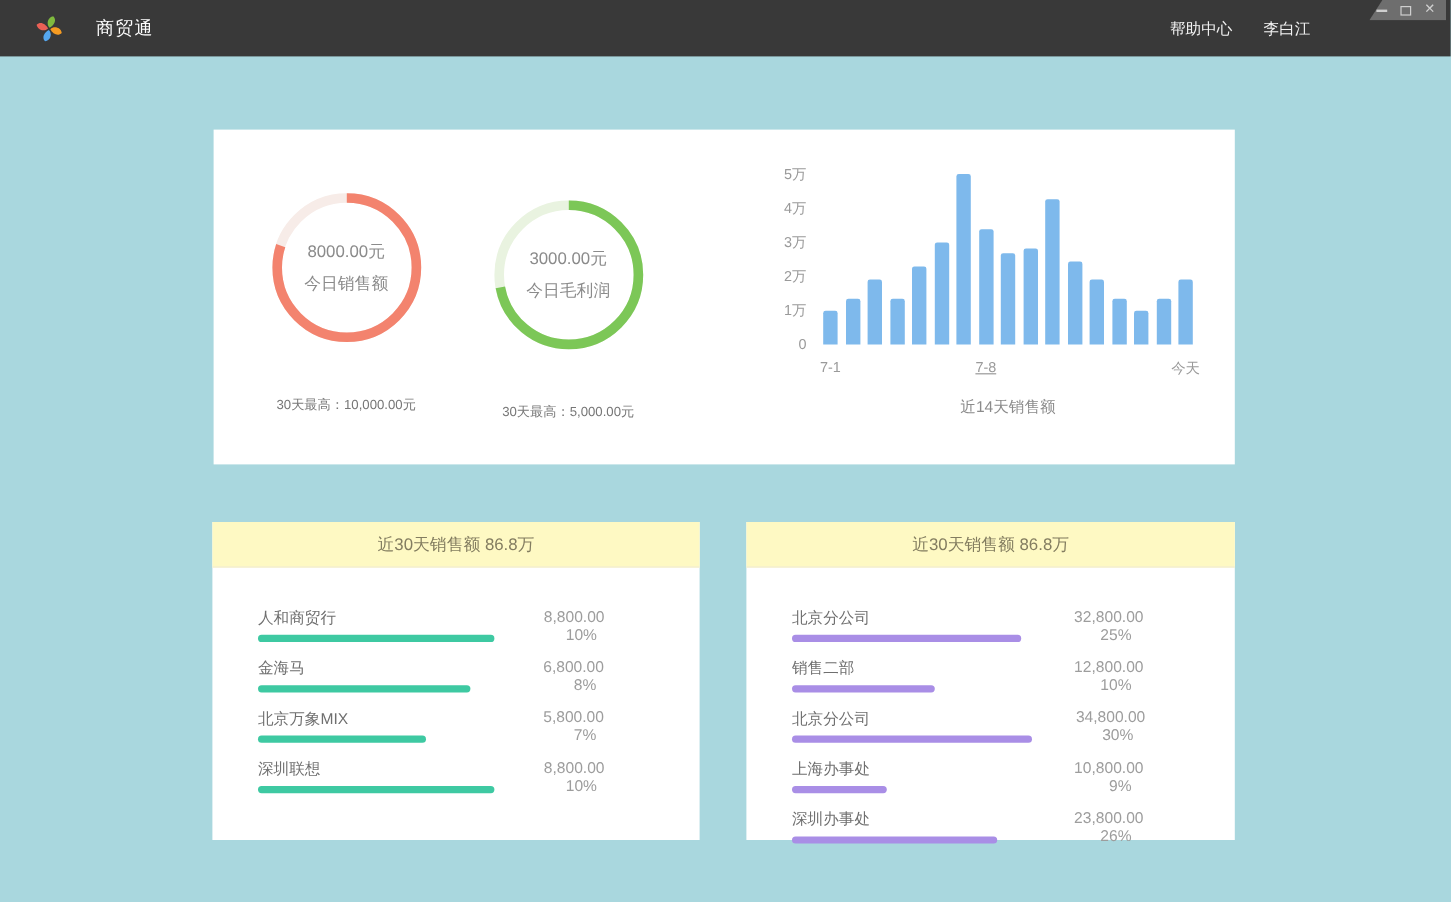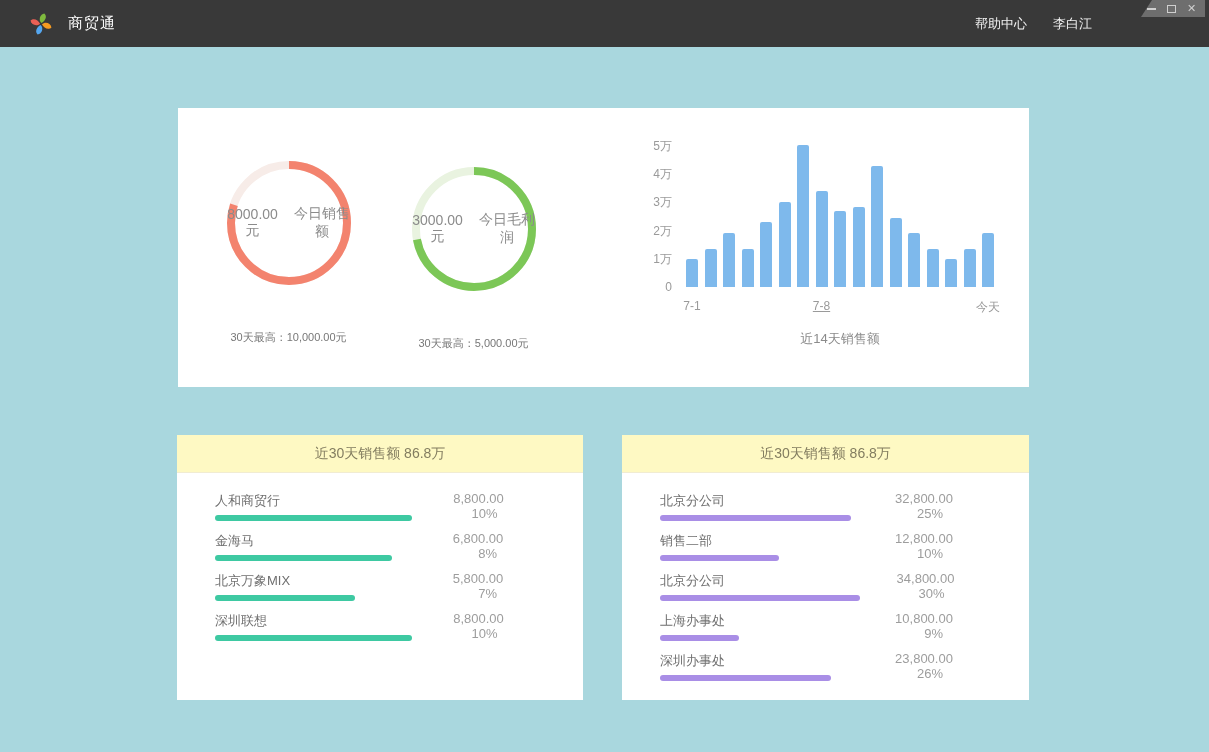--- a/index.html
+++ b/index.html
@@ -12,21 +12,21 @@
   }
 
   
   .titlebar {
     position:absolute; left:0; top:0; width:1209px; height:47px;
     background:#393939;
     display:flex; align-items:center;
     padding:0 0 0 28px;
     color:#fff;
   }
-  .brand-wrap { display:flex; align-items:center; gap:14px;text-align:center; }
+  .brand-wrap { display:flex; align-items:center; gap:26px;text-align:center; }
   .brand { font-size:15px; letter-spacing:1px; color:#fdfdfd; }
   .titlebar-right {
     position:absolute; right:117px; top:0; height:47px;
     display:flex; align-items:center; gap:26px;
   }
   .titlebar-link { color:#f2f2f2; font-size:13px; cursor:pointer; }
 
   .win-controls {
     position:absolute; right:4px; top:0; height:17px; width:64px;
     background:#6e6e6e;
@@ -49,21 +49,21 @@
   .kpi-col {
     position:absolute; top:0; width:185px; height:279px;
     padding-top:50px; text-align:center;
   }
   .kpi-col.sales  { left:18px; }
   .kpi-col.profit { left:203px;margin-top:6px; }
   .donut-wrap { position:relative; width:130px; height:130px; margin:0 auto; }
   .donut-wrap svg { display:block; }
   .donut-center {
     position:absolute; left:0; top:0; width:130px; height:130px;
-    display:flex; flex-direction:row; align-items:center; justify-content:center;
+    display:flex; flex-direction:column; align-items:center; justify-content:center;
     gap:9px;
   }
   .donut-value { font-size:14px; color:#8b8b8b; }
   .donut-label { font-size:14px; color:#8b8b8b; }
   .kpi-note { margin-top:42px; font-size:11px; color:#777777; }
 
   
   .chart-section { position:absolute; left:460px; top:27px; width:380px; height:240px; }
   .bar-plot {
     position:absolute; left:48px; top:0; width:308px; height:152px;
@@ -85,21 +85,21 @@
     text-align:center; font-size:13px; color:#8b8b8b;
   }
 
   
   .card-header {
     height:38px; background:#fef9c3; border-bottom:1px solid #f1ecd2;
     display:flex; align-items:center; justify-content:center;
     font-size:14px; color:#837d60;
   }
   .card-body { padding:20px 46px 0 38px; }
-  .row { display:flex; align-items:flex-end; margin-bottom:12px; height:28px; }
+  .row { display:flex; align-items:center; margin-bottom:12px; height:28px;margin-top:14px; }
   .row-left { flex:1; padding-right:8px; }
   .row-label { font-size:13px; color:#6f6f6f; line-height:16px; }
   .row-bar { height:6px; border-radius:3px; margin-top:6px; }
   .row-val { width:118px; display:flex; align-items:center;flex-direction:column; }
   .row-num { flex:1; text-align:right; font-size:13px; color:#9d9d9d; }
   .row-pct { width:38px; text-align:right; font-size:13px; color:#9d9d9d; }
 </style>
 </head>
 <body>
 

